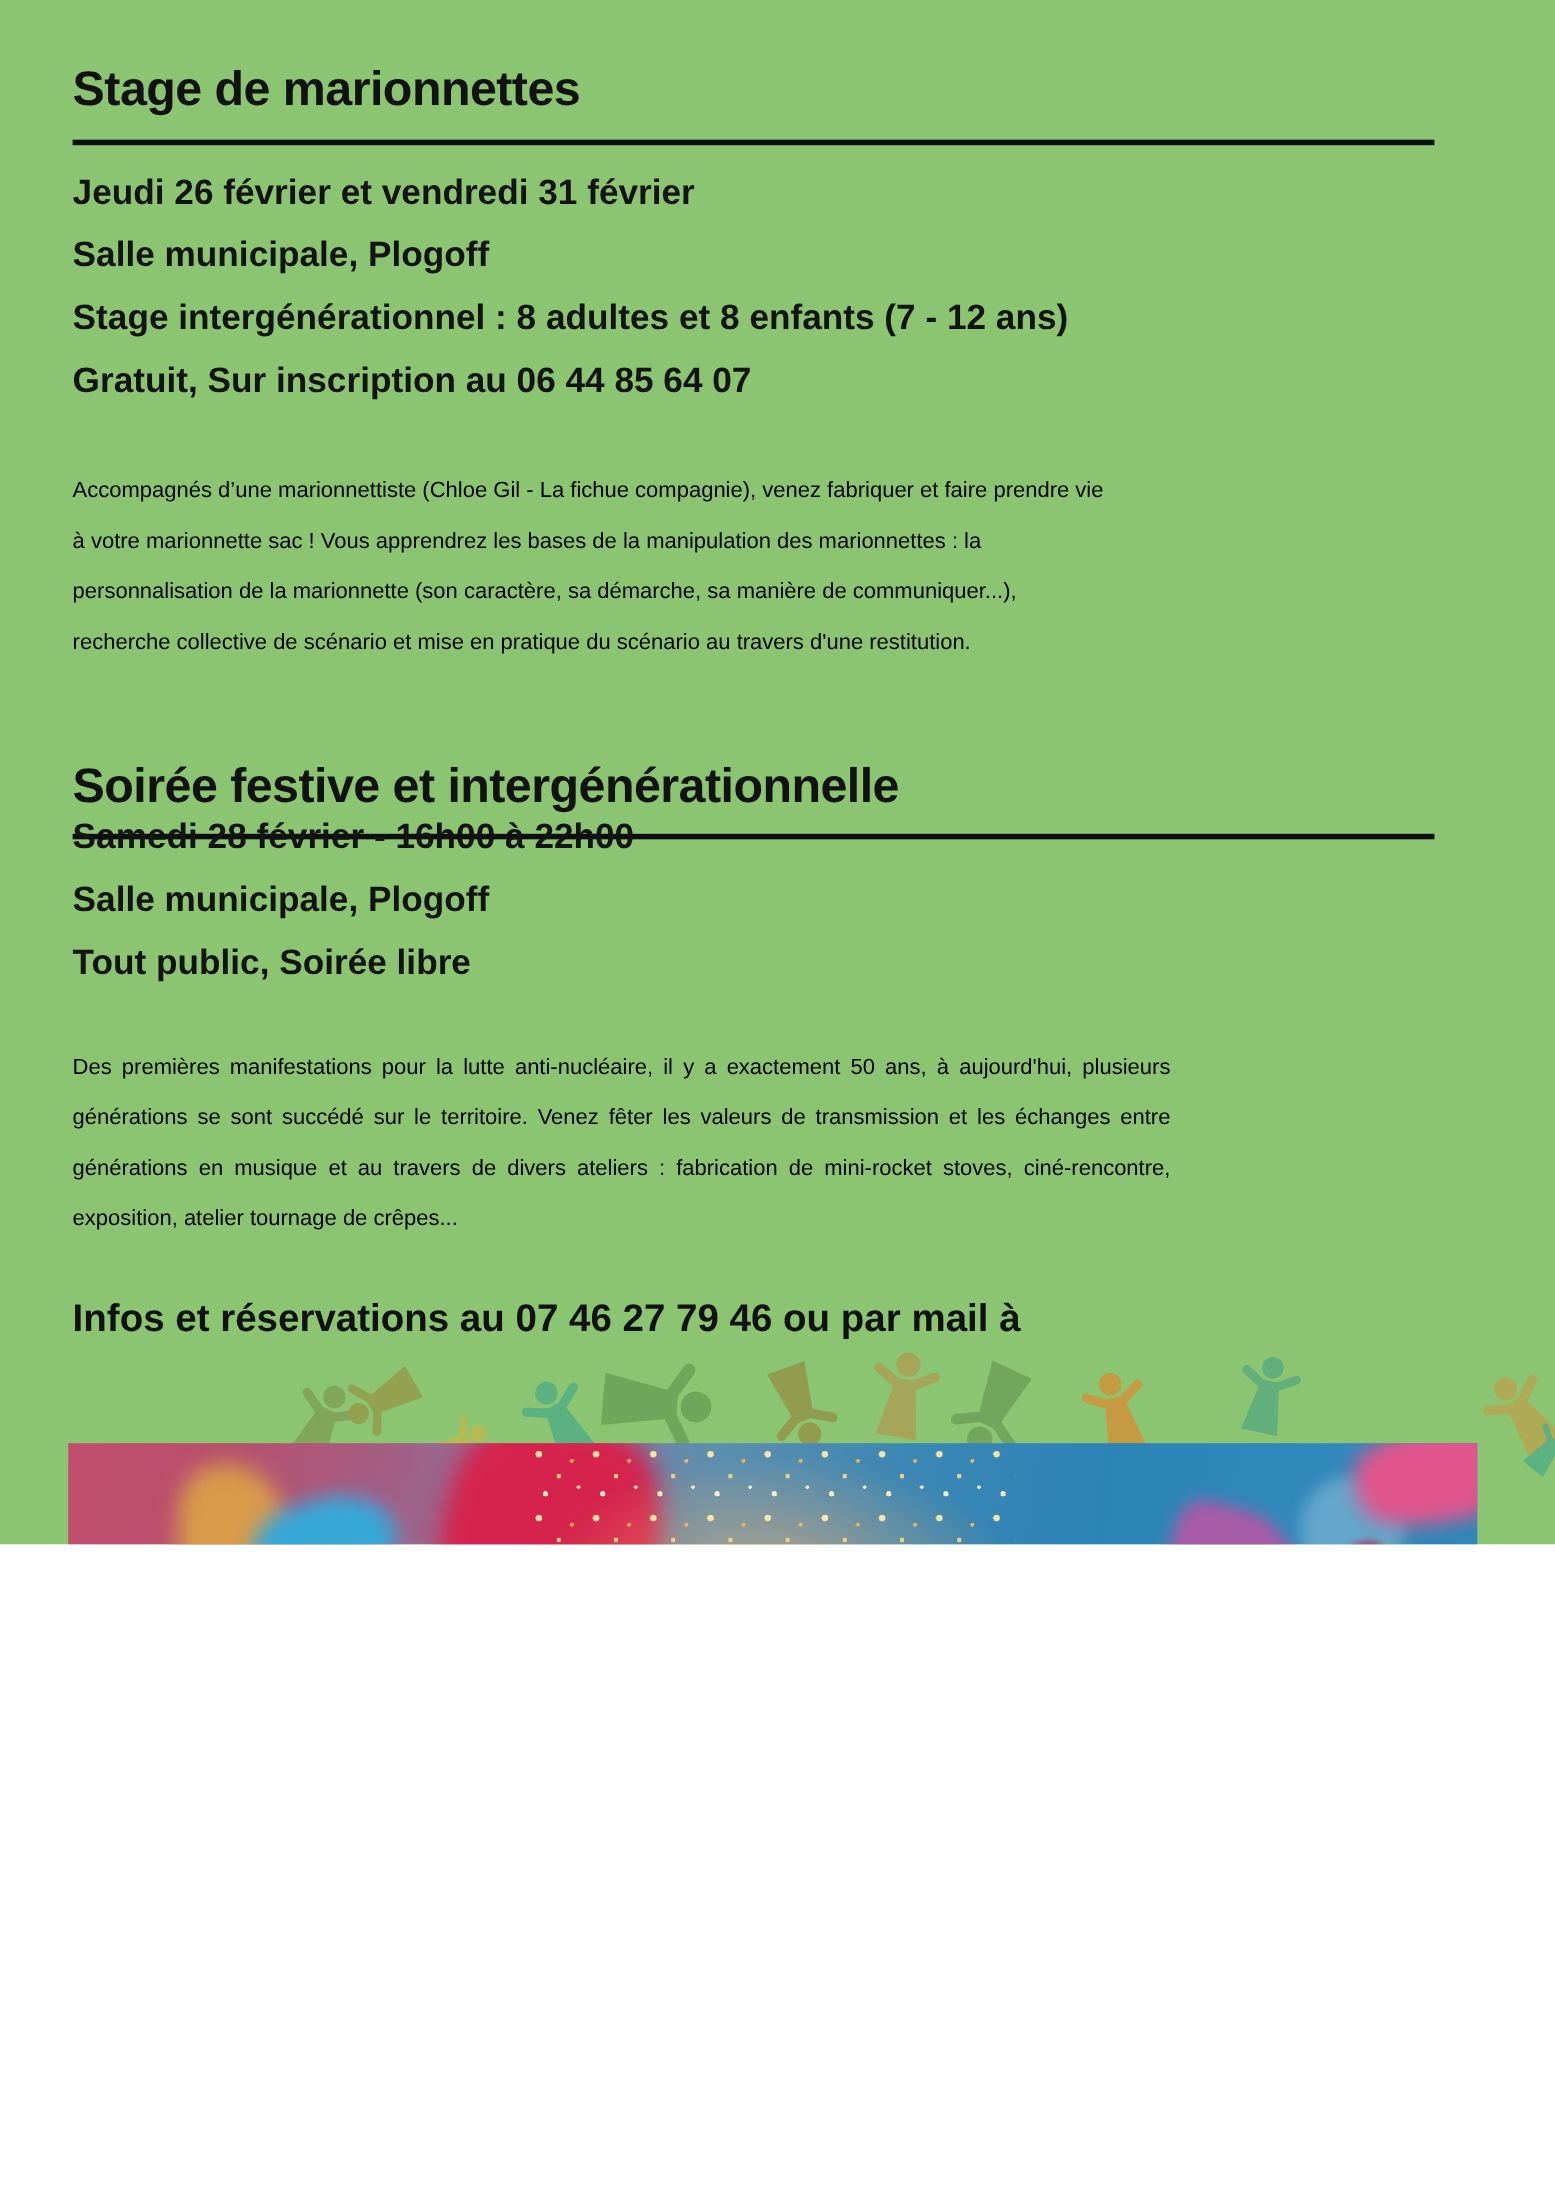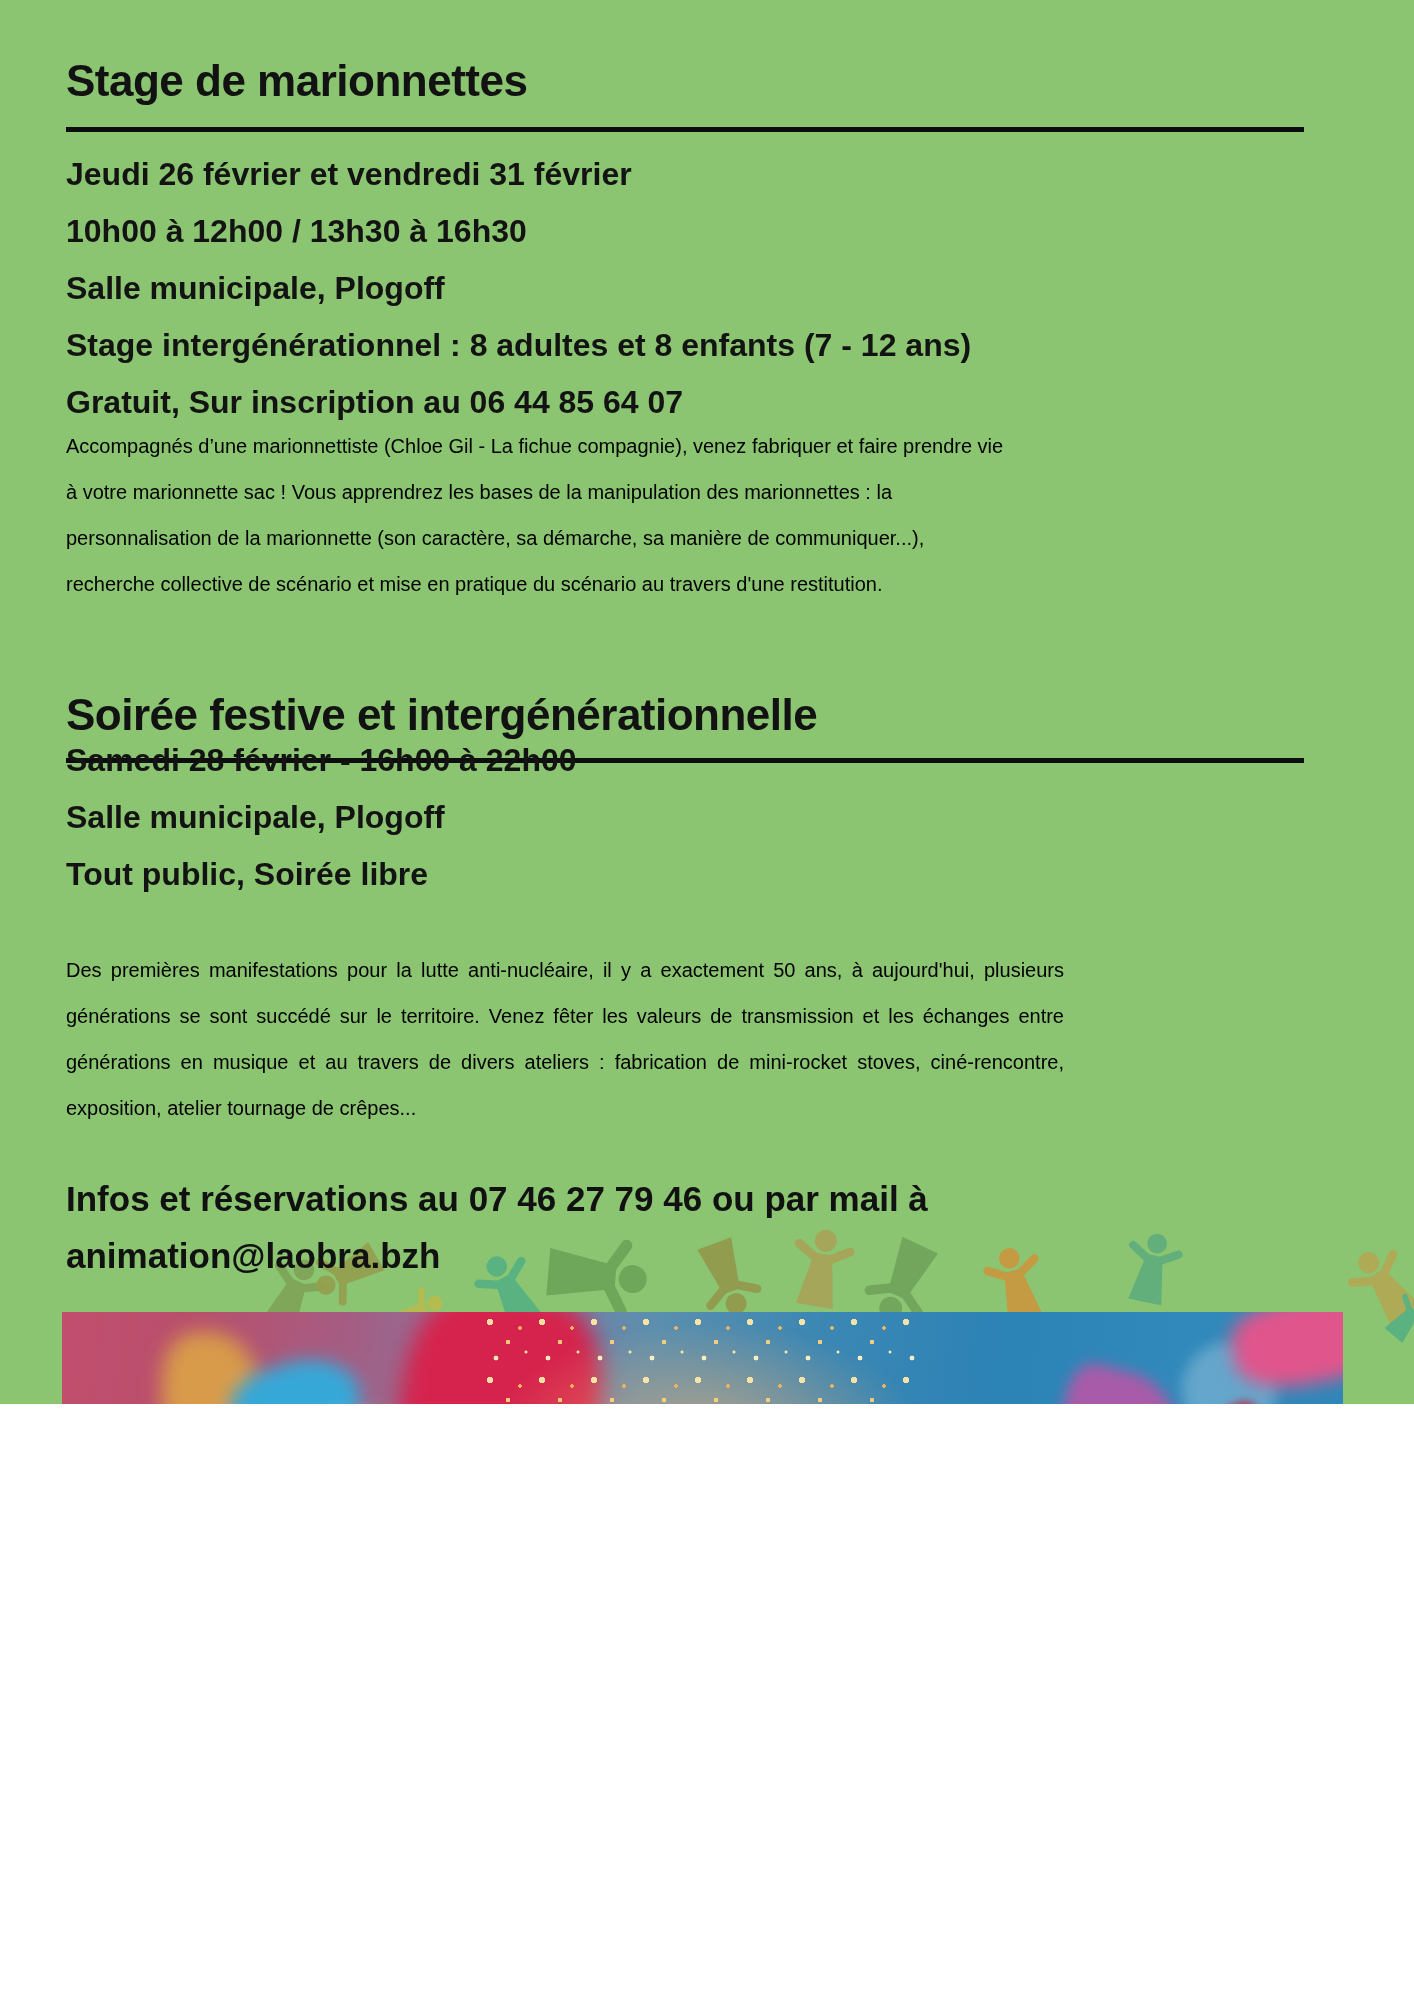--- a/index.html
+++ b/index.html
@@ -117,39 +117,37 @@
       <use href="#person-shape"></use>
     </svg>
   <svg class="decor" style="left:1386px;top:1598px;width:50px;height:60px;color:#57b183;transform:rotate(80deg)">
       <use href="#person-shape"></use>
     </svg>
 
   <div class="abs h-title" style="top:56px;">Stage de marionnettes</div>
   <div class="abs rule" style="top:127px;"></div>
   <div class="abs details" style="top:146px;">
     <div>Jeudi 26 février et vendredi 31 février</div>
-    <div>10h00 à 12h00 / 13h30 à 16h30</div>
     <div>Salle municipale, Plogoff</div>
     <div>Stage intergénérationnel : 8 adultes et 8 enfants (7 - 12 ans)</div>
     <div>Gratuit, Sur inscription au 06 44 85 64 07</div>
   </div>
   <div class="abs para" style="top:423px;width:945px;">Accompagnés d’une marionnettiste (Chloe Gil - La fichue compagnie), venez fabriquer et faire prendre vie à votre marionnette sac ! Vous apprendrez les bases de la manipulation des marionnettes : la personnalisation de la marionnette (son caractère, sa démarche, sa manière de communiquer...), recherche collective de scénario et mise en pratique du scénario au travers d'une restitution.</div>
 
   <div class="abs h-title" style="top:690px;">Soirée festive et intergénérationnelle</div>
   <div class="abs rule" style="top:758px;"></div>
   <div class="abs details" style="top:732px;">
     <div>Samedi 28 février - 16h00 à 22h00</div>
     <div>Salle municipale, Plogoff</div>
     <div>Tout public, Soirée libre</div>
   </div>
   <div class="abs para" style="top:947px;width:998px;text-align:justify;">Des premières manifestations pour la lutte anti-nucléaire, il y a exactement 50 ans, à aujourd'hui, plusieurs générations se sont succédé sur le territoire. Venez fêter les valeurs de transmission et les échanges entre générations en musique et au travers de divers ateliers : fabrication de mini-rocket stoves, ciné-rencontre, exposition, atelier tournage de crêpes...</div>
 
   <div class="abs contact" style="top:1170px;">
     <div>Infos et réservations au 07 46 27 79 46 ou par mail à</div>
-    <div>animation@laobra.bzh</div>
   </div>
 
   <div class="photo">
     <div class="blob" style="left:100px;top:20px;width:100px;height:130px;background:#d89b4a;filter:blur(10px);"></div>
     <div class="blob" style="left:170px;top:50px;width:130px;height:90px;background:#36a8d8;filter:blur(9px);transform:rotate(-20deg);"></div>
     <div class="blob" style="left:70px;top:160px;width:260px;height:170px;background:#c8447e;filter:blur(14px);"></div>
     <div class="blob" style="left:235px;top:110px;width:160px;height:120px;background:#b9d8c2;filter:blur(12px);"></div>
     <div class="blob" style="left:330px;top:-20px;width:200px;height:340px;background:#d6234d;filter:blur(11px);transform:rotate(8deg);border-radius:30%;"></div>
     <div class="blob" style="left:380px;top:200px;width:260px;height:150px;background:#3a3154;filter:blur(16px);"></div>
     <div class="blob" style="left:540px;top:180px;width:220px;height:160px;background:#e27f9b;filter:blur(14px);"></div>

